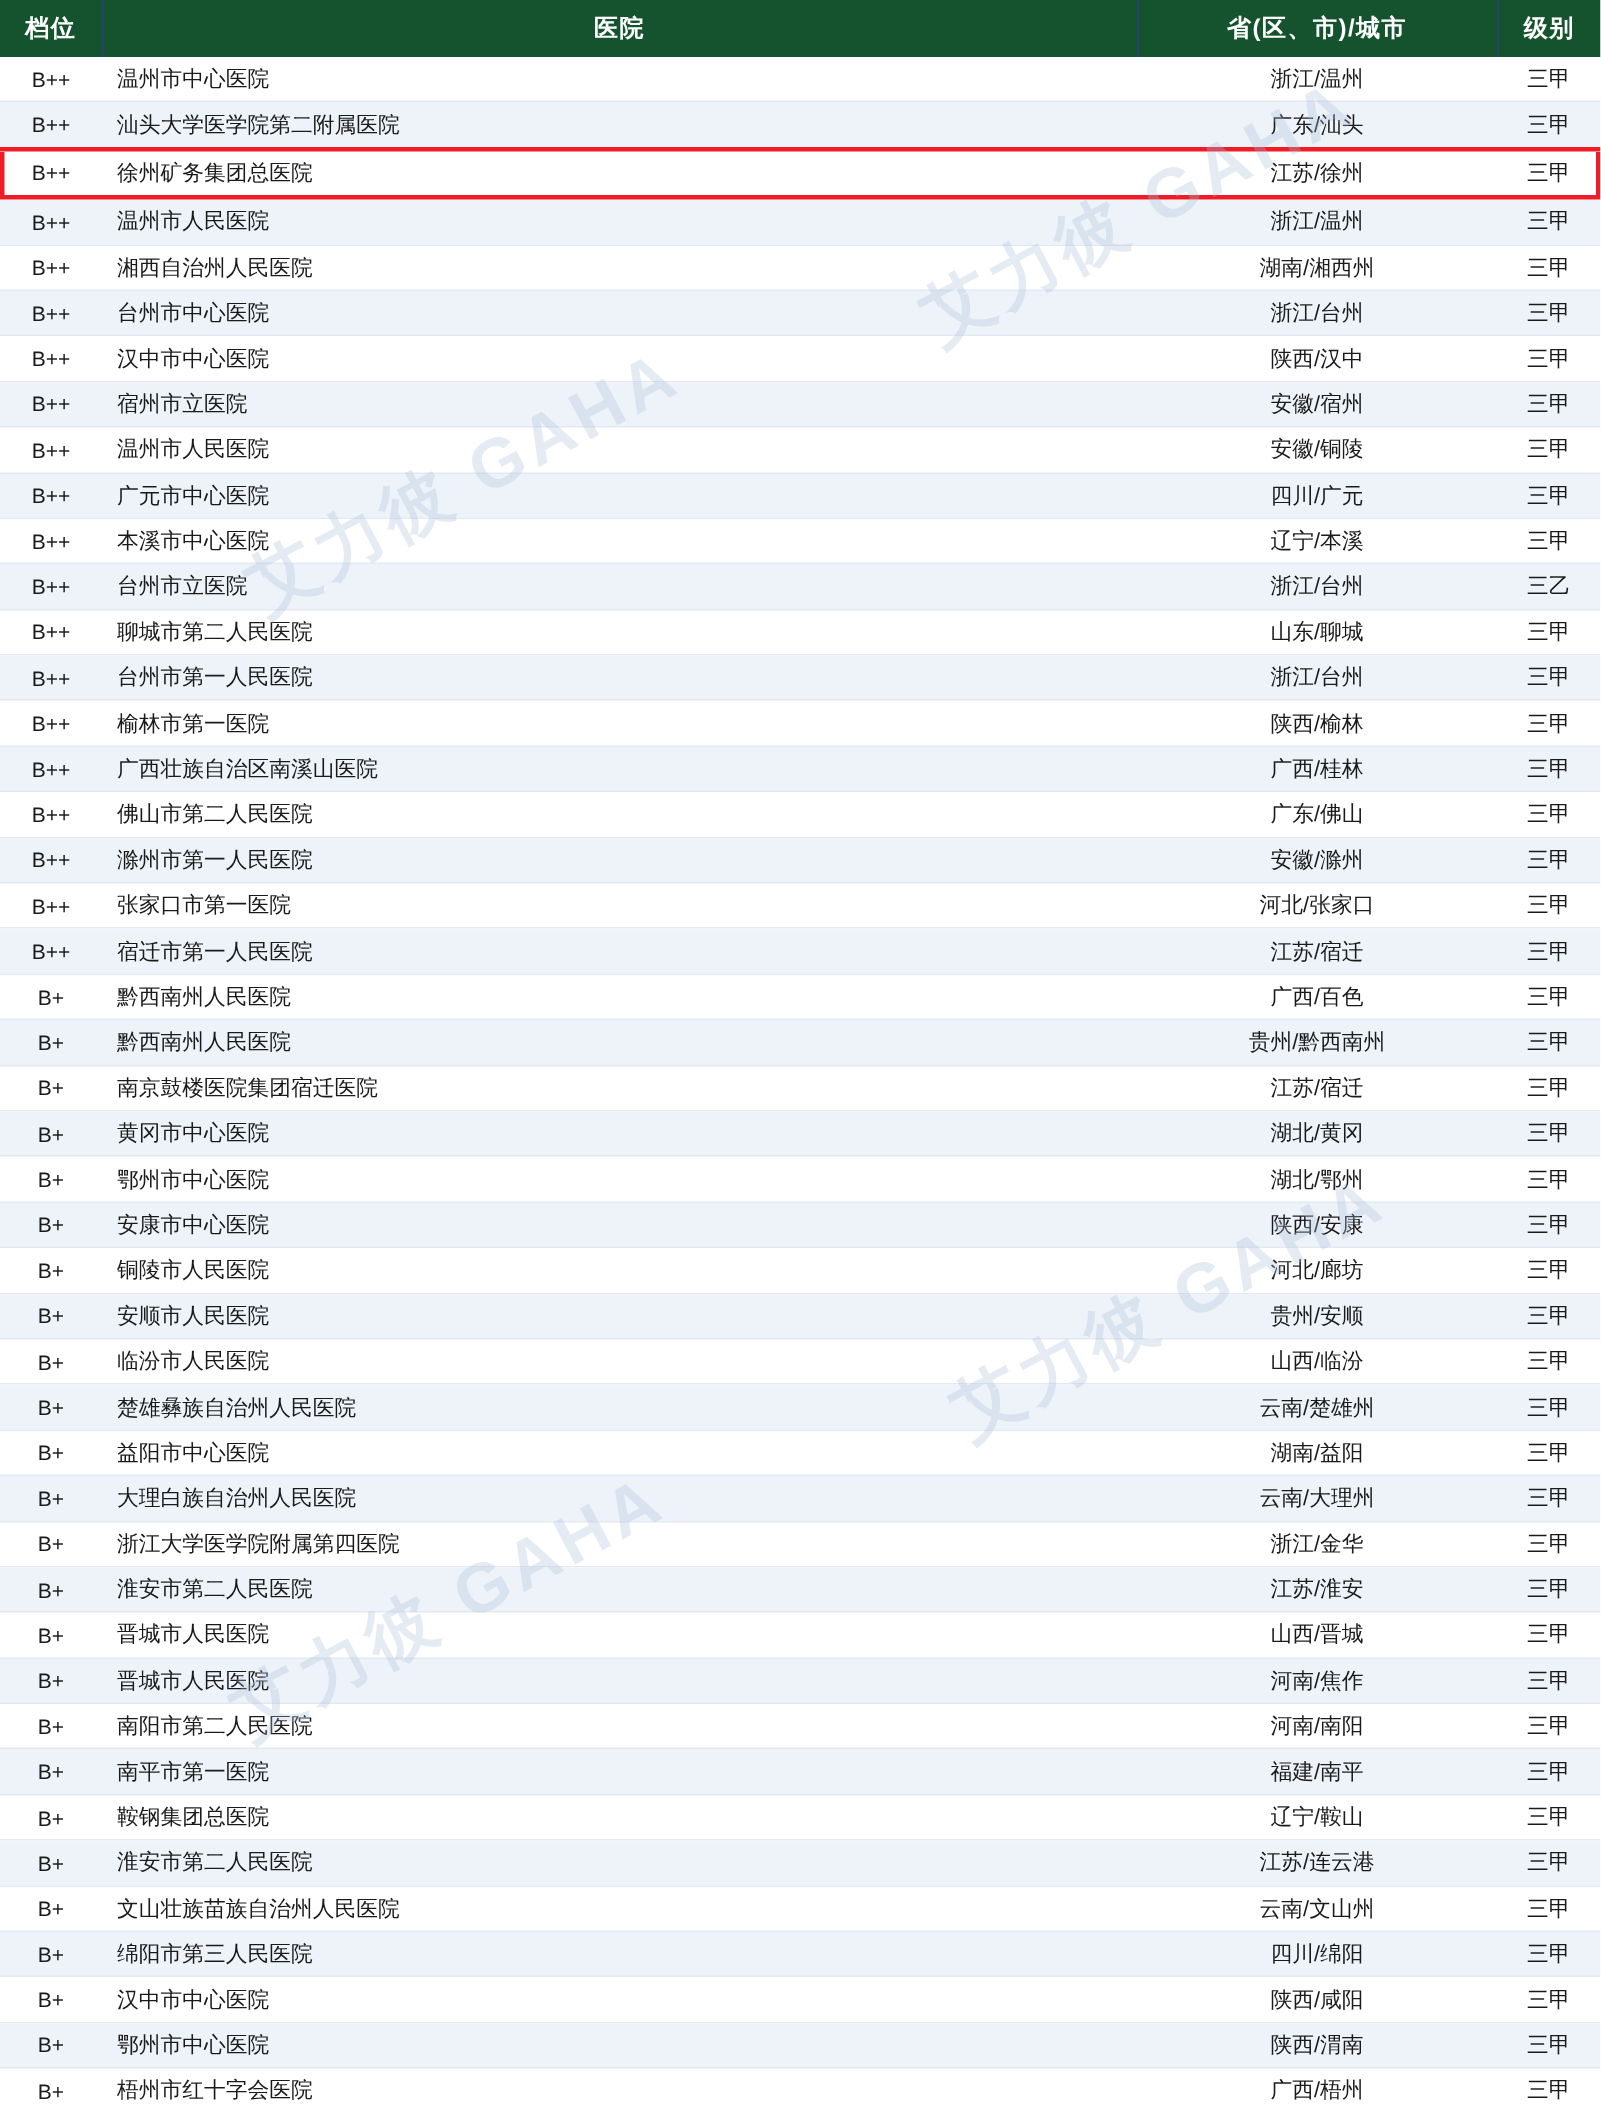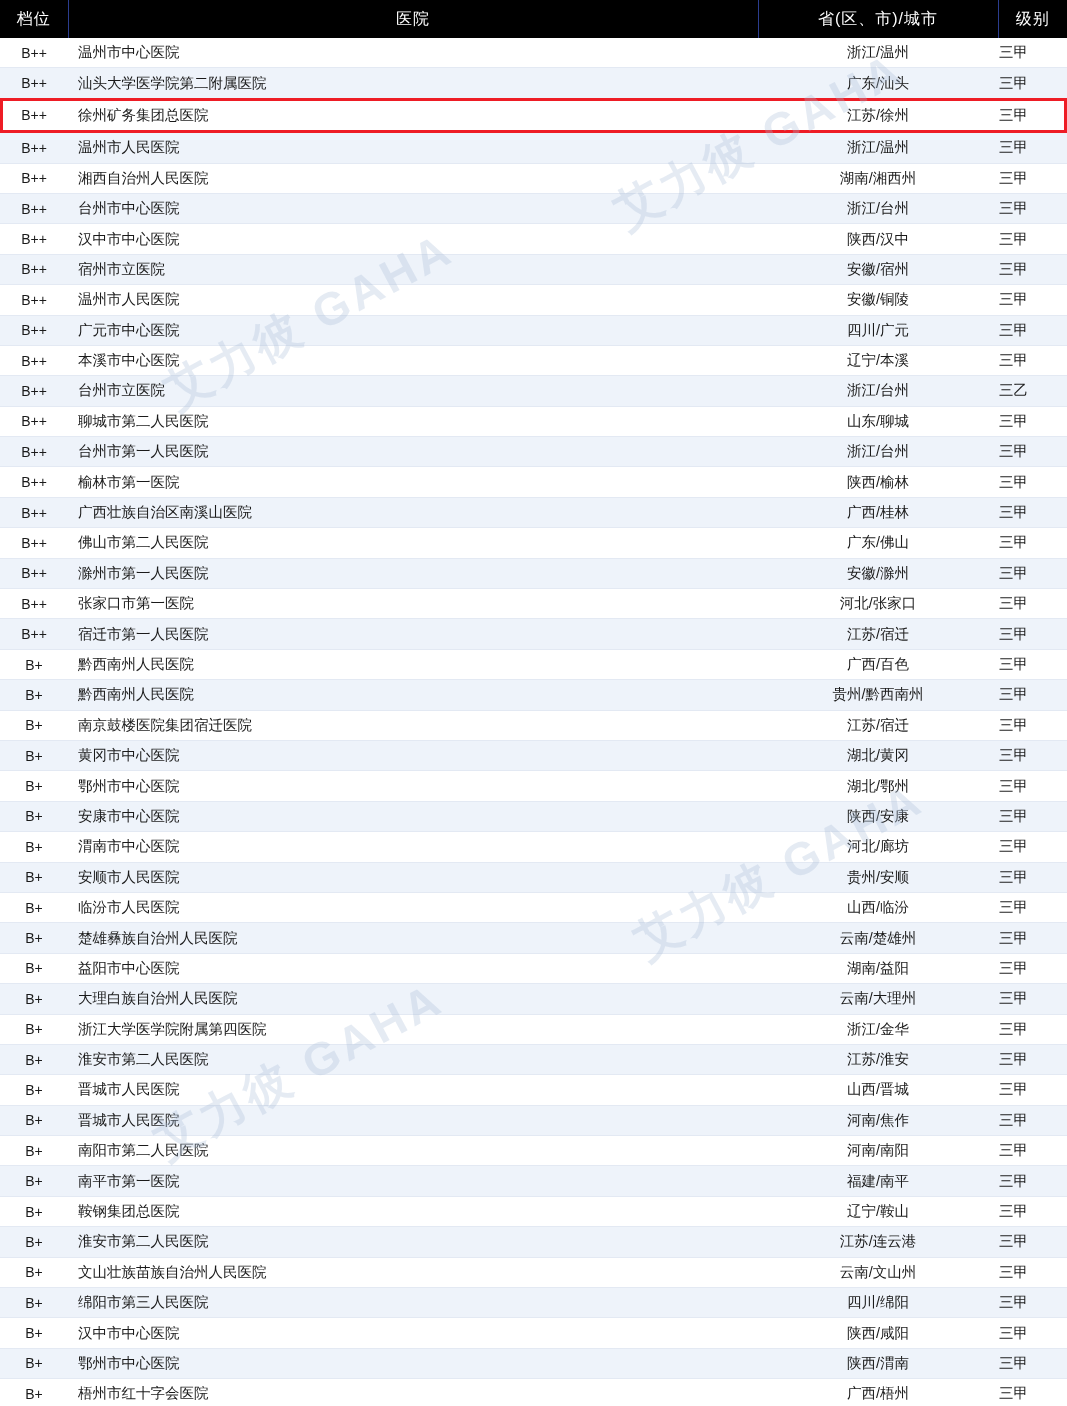--- a/index.html
+++ b/index.html
@@ -44,24 +44,24 @@
     table-layout: fixed;
     position: relative;
     z-index: 2;
   }
   table.rank-table col.c-rank  { width: 68px; }
   table.rank-table col.c-name  { width: 690px; }
   table.rank-table col.c-city  { width: 240px; }
   table.rank-table col.c-level { width: 69px; }
 
   thead th {
-    background: #000000;
+    background: #14532d;
     color: #ffffff;
     font-size: 16px;
-    font-weight: normal;
+    font-weight: bold;
     height: 36px;
     text-align: center;
     border-right: 1px solid #2b3d8f;
     letter-spacing: 1px;
   }
   thead th:last-child { border-right: none; margin-top: 20px; }
 
   tbody td {
     height: 27.4px;
     font-size: 14.5px;
@@ -69,21 +69,21 @@
     border-bottom: 1px solid #e3e9f3;
     white-space: nowrap;
     overflow: hidden;
   }
   tbody tr.odd  td { background: #ffffff; }
   tbody tr.even td { background: #eef3fa; }
 
   td.rank  { text-align: center; font-size: 14px; }
   td.name  { text-align: left; padding-left: 10px; }
   td.city  { text-align: center; }
-  td.level { text-align: left; }
+  td.level { text-align: center; }
 
   
   tbody tr.highlight td {
     border-top: 3px solid #ee1c25;
     border-bottom: 3px solid #ee1c25;
     position: relative;
   }
   tbody tr.highlight td:first-child { box-shadow: inset 3px 0 0 0 #ee1c25; }
   tbody tr.highlight td:last-child  { box-shadow: inset -3px 0 0 0 #ee1c25; }
 </style>
@@ -266,21 +266,21 @@
           <td class="level">三甲</td>
         </tr>
         <tr class="even">
           <td class="rank">B+</td>
           <td class="name">安康市中心医院</td>
           <td class="city">陕西/安康</td>
           <td class="level">三甲</td>
         </tr>
         <tr class="odd">
           <td class="rank">B+</td>
-          <td class="name">渭南市中心医院</td>
+          <td class="name">铜陵市人民医院</td>
           <td class="city">河北/廊坊</td>
           <td class="level">三甲</td>
         </tr>
         <tr class="even">
           <td class="rank">B+</td>
           <td class="name">安顺市人民医院</td>
           <td class="city">贵州/安顺</td>
           <td class="level">三甲</td>
         </tr>
         <tr class="odd">

